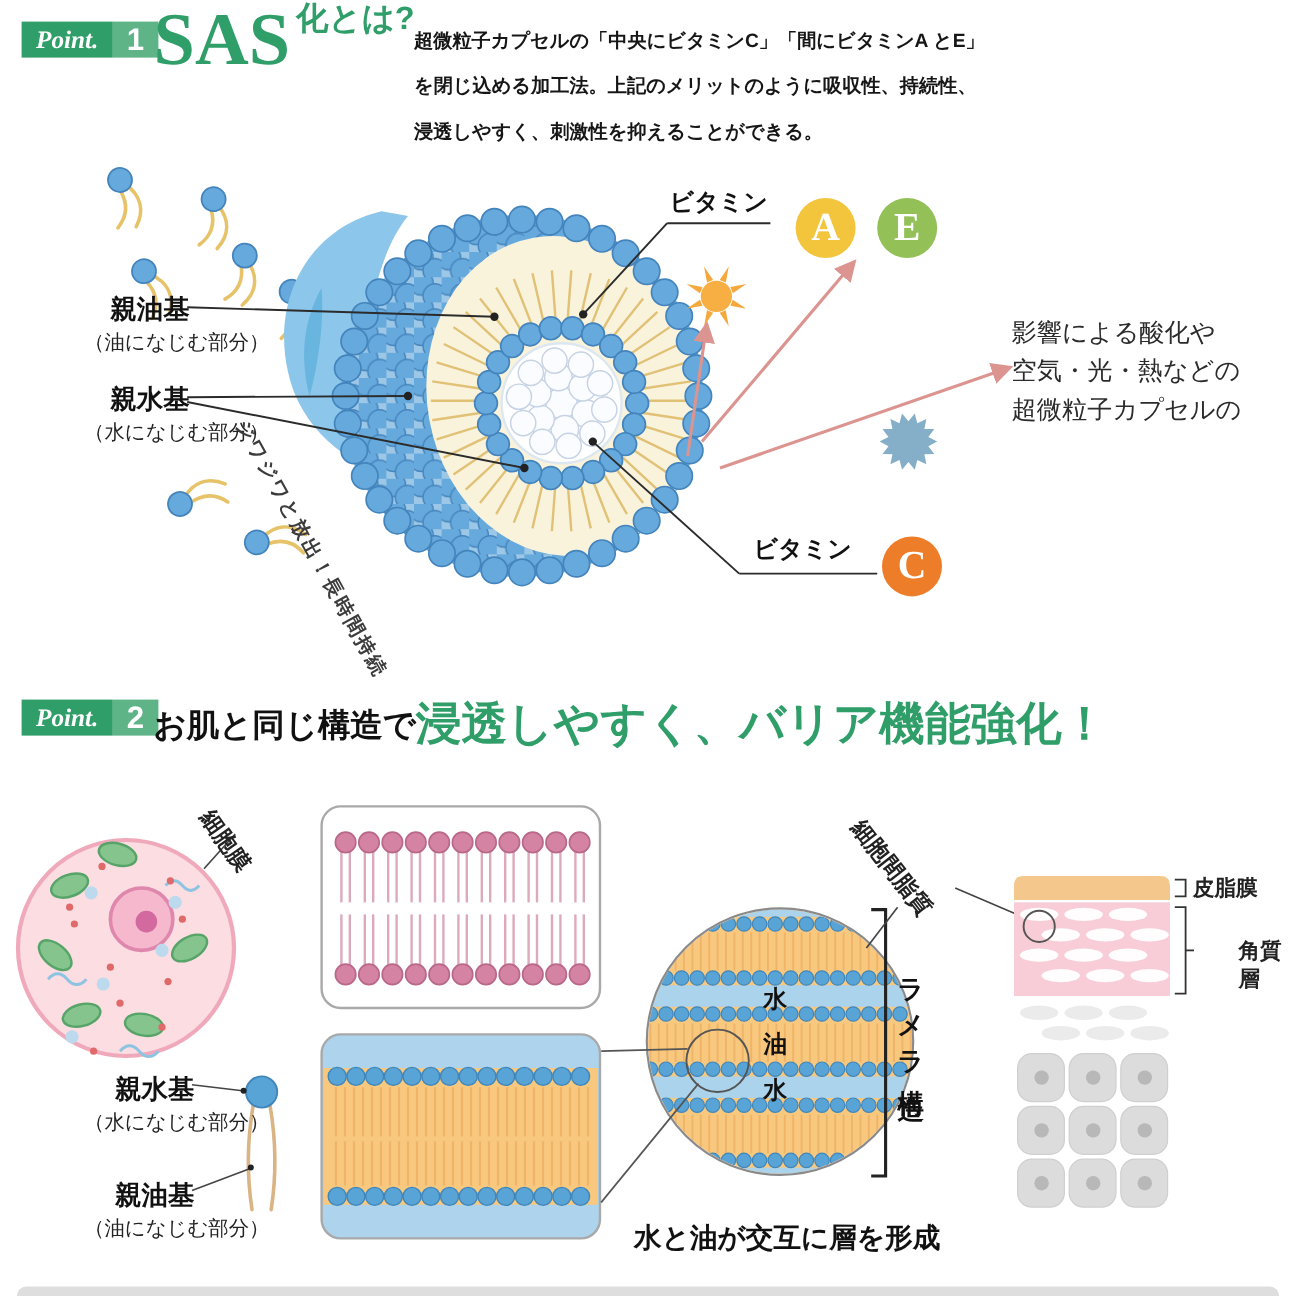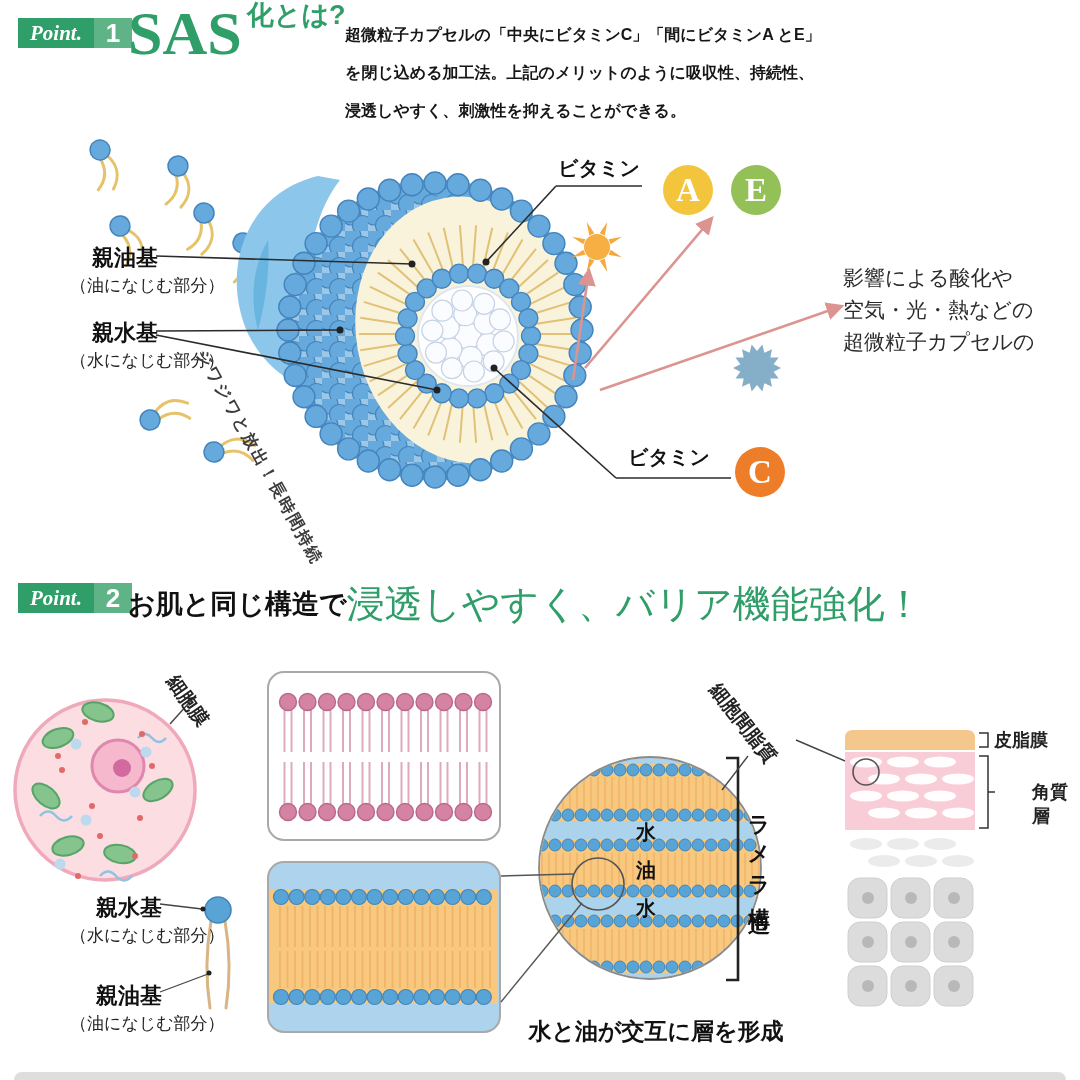--- a/index.html
+++ b/index.html
@@ -30,21 +30,21 @@
   .small-lbl{font-size:20px;font-weight:600;color:#111}
 
   .vcircle{position:absolute;width:50px;height:50px;border-radius:50%;display:flex;
            align-items:center;justify-content:center;color:#fff;
            font-family:"Liberation Serif","DejaVu Serif",serif;font-size:33px;font-weight:bold}
 
   .protect{font-size:21px;font-weight:500;line-height:32px;color:#2b2b2b}
 
   .title2{display:flex;align-items:flex-end}
   .title2 .blk{font-size:27px;font-weight:700;color:#111;padding-bottom:4px}
-  .title2 .grn{font-size:38px;font-weight:400;color:#2f9e68;line-height:1.1}
+  .title2 .grn{font-size:38px;font-weight:700;color:#2f9e68;line-height:1.1}
 
   .rot{transform-origin:left top;white-space:nowrap;font-size:19px;font-weight:600;color:#222}
 
   .wo{font-size:20px;font-weight:600;color:#111}
   .vert{writing-mode:vertical-rl;font-size:22px;font-weight:700;letter-spacing:5px;color:#111}
   .caption{width:272px;text-align:center;font-size:23px;font-weight:700;color:#111}
   .skin-lbl{font-size:18px;font-weight:600;color:#222}
 
   .bottom-bar{position:absolute;left:14px;right:14px;bottom:0;height:8px;background:#dedede;
               border-radius:10px 10px 0 0}

